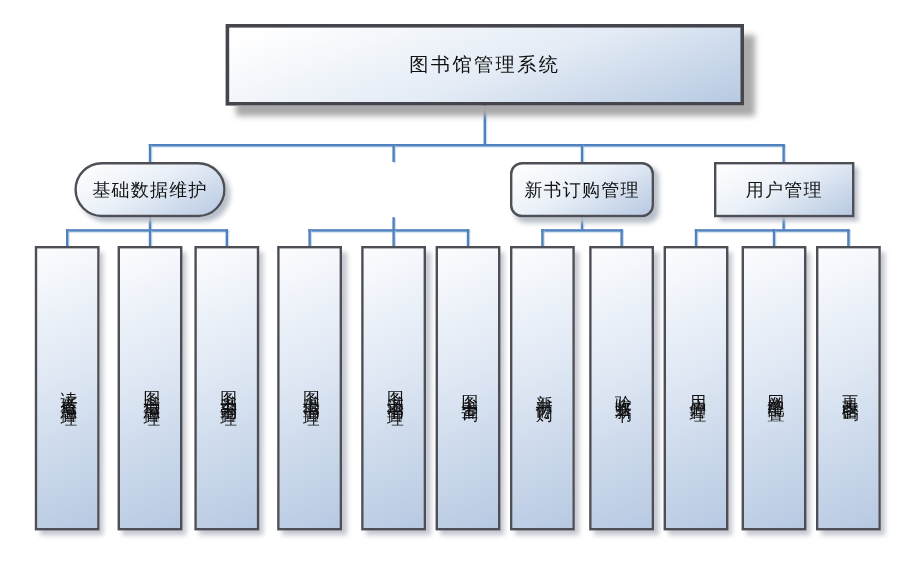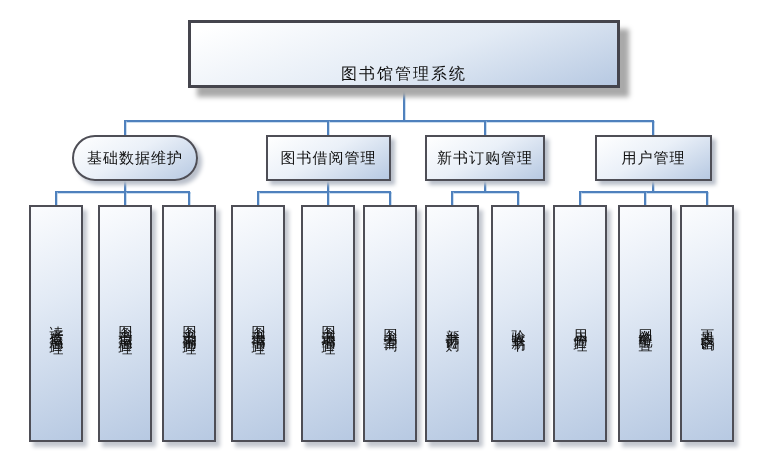--- a/index.html
+++ b/index.html
@@ -26,21 +26,20 @@
     justify-content: center;
     color: #111111;
     text-align: center;
   }
   .node.root {
     border: 3px solid #45454d;
     font-size: 16px;
     letter-spacing: 2px;
     box-shadow: 9px 9px 5px #a9a9a9;
     background: linear-gradient(160deg, #ffffff 5%, #e3ebf5 55%, #b7c9e2 100%);
-    align-items: flex-end;
   }
   .node.branch {
     font-size: 15px;
     letter-spacing: 1px;
     box-shadow: 4px 4px 4px #b9bfca;
   }
   .node.leaf {
     font-size: 14px;
     box-shadow: 4px 5px 4px #c3c7cf;
     background: linear-gradient(155deg, #fbfcfe 0%, #e2eaf5 40%, #b7c9e2 100%);
@@ -89,27 +88,24 @@
   <div class="line" style="left:652px; top:181px; width:2px;   height:10px;"></div>
   <div class="line" style="left:579px; top:191px; width:129px; height:2px;"></div>
   <div class="line" style="left:579px; top:191px; width:2px;   height:14px;"></div>
   <div class="line" style="left:644px; top:191px; width:2px;   height:14px;"></div>
   <div class="line" style="left:706px; top:191px; width:2px;   height:14px;"></div>
 
   <div class="node root" style="left:188px; top:20px; width:432px; height:68px;">
     <span>图书馆管理系统</span>
   </div>
 
-  <div class="node branch" style="left:72px; top:135px; width:126px; height:46px;border-radius:23px;">
+  <div class="node branch" style="left:62px; top:135px; width:126px; height:46px;border-radius:23px;">
     <span>基础数据维护</span>
   </div>
-  <div class="node branch" style="left:266px; top:135px; width:125px; height:46px;">
-    <span>图书借阅管理</span>
-  </div>
-  <div class="node branch" style="left:425px; top:135px; width:120px; height:46px;">
+  <div class="node branch" style="left:425px; top:135px; width:120px; height:46px;border-radius:10px;">
     <span>新书订购管理</span>
   </div>
   <div class="node branch" style="left:595px; top:135px; width:117px; height:46px;">
     <span>用户管理</span>
   </div>
 
   <div class="node leaf" style="left:29px; top:205px; width:54px; height:237px;">
     <span class="leaf-label">读者信息管理</span>
   </div>
   <div class="node leaf" style="left:98px; top:205px; width:54px; height:237px;">

